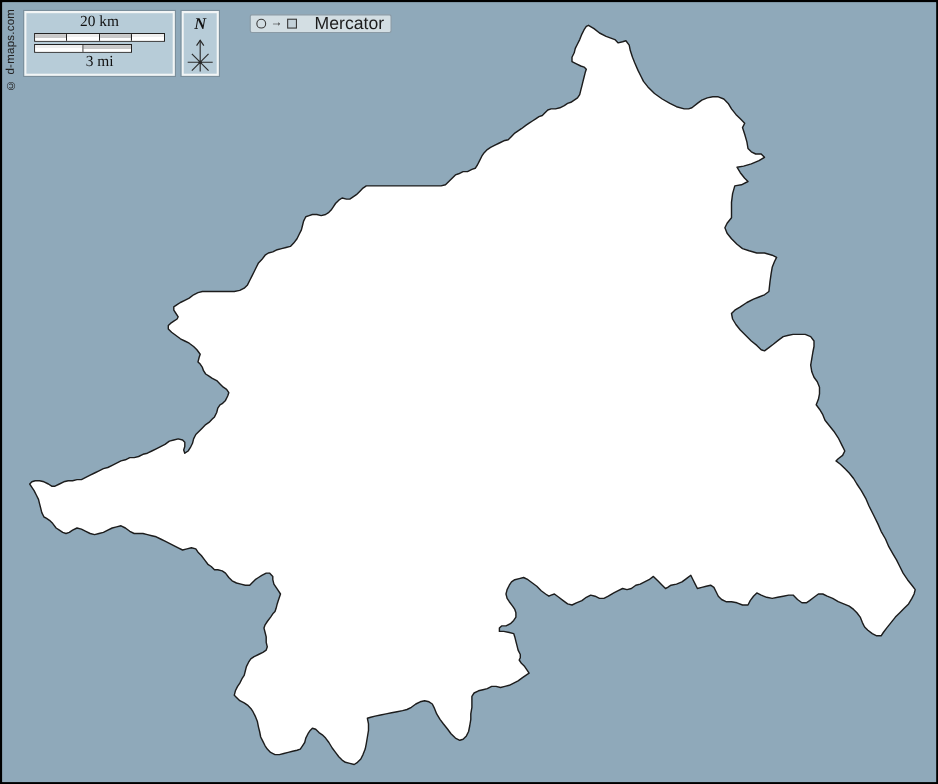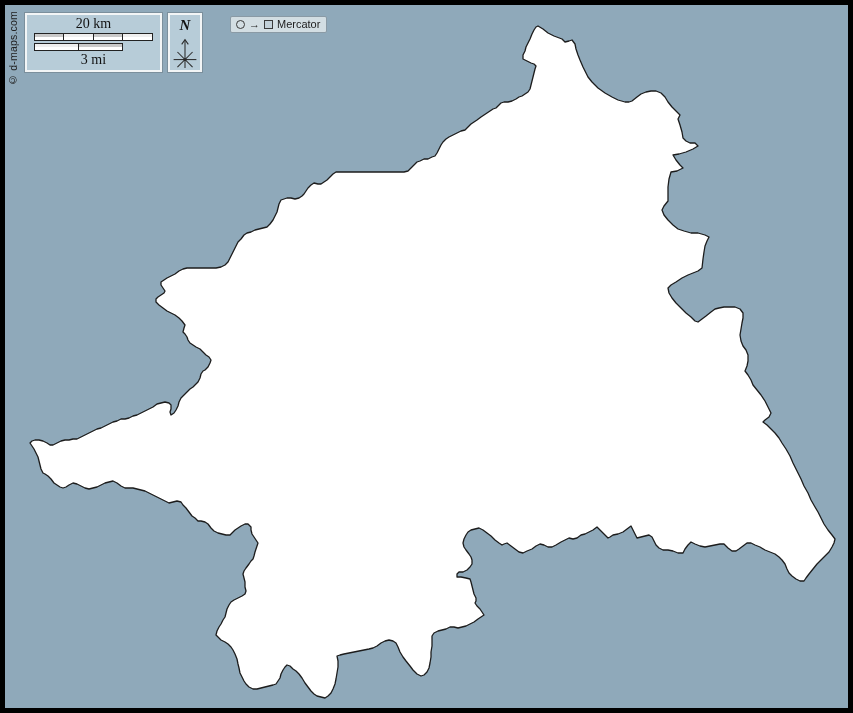--- a/index.html
+++ b/index.html
@@ -1,18 +1,18 @@
 <!DOCTYPE html>
 <html><head>
 <meta charset="utf-8">
 <style>
   html,body{margin:0;padding:0;background:#555;}
   .stage{
     position:relative;width:853px;height:713px;box-sizing:border-box;
-    border:5px solid #fde047;overflow:hidden;
+    border:2px solid #fde047;overflow:hidden;
     font-family:"Liberation Sans", sans-serif;
   }
   .map-svg{position:absolute;left:0;top:0;width:853px;height:713px;display:block;}
   
   .scale-box{
     position:absolute;left:20px;top:8px;width:137px;height:59px;box-sizing:border-box;
     border:2px solid #f2f5f6;outline:1px solid #7b8f9c;
     display:flex;flex-direction:column;justify-content:space-between;
     padding:1px 7px 2px 7px;
   }
@@ -38,21 +38,21 @@
   }
   
   .proj-chip{
     position:absolute;left:225px;top:11px;height:17px;box-sizing:border-box;
     border:1px solid #8a9aa5;border-radius:2px;
     display:flex;align-items:center;gap:4px;padding:0 6px 0 5px;
   }
   .proj-circle{width:9px;height:9px;border:1px solid #3a3a3a;border-radius:50%;box-sizing:border-box;}
   .proj-arrow{font-size:11px;color:#222;line-height:1;margin-top:-1px;}
   .proj-square{width:9px;height:9px;border:1px solid #3a3a3a;box-sizing:border-box;background:#c3d1d9;}
-  .proj-label{font-size:11px;color:#1c1c1c;line-height:1;}
+  .proj-label{font-size:16px;color:#1c1c1c;line-height:1;margin-left:12px;}
   
   .attribution{
     position:absolute;left:2px;top:6px;
     writing-mode:vertical-rl;transform:rotate(180deg);
     font-size:10.5px;color:#222;letter-spacing:0.2px;white-space:nowrap;
   }
 </style>
 </head>
 <body>
 

